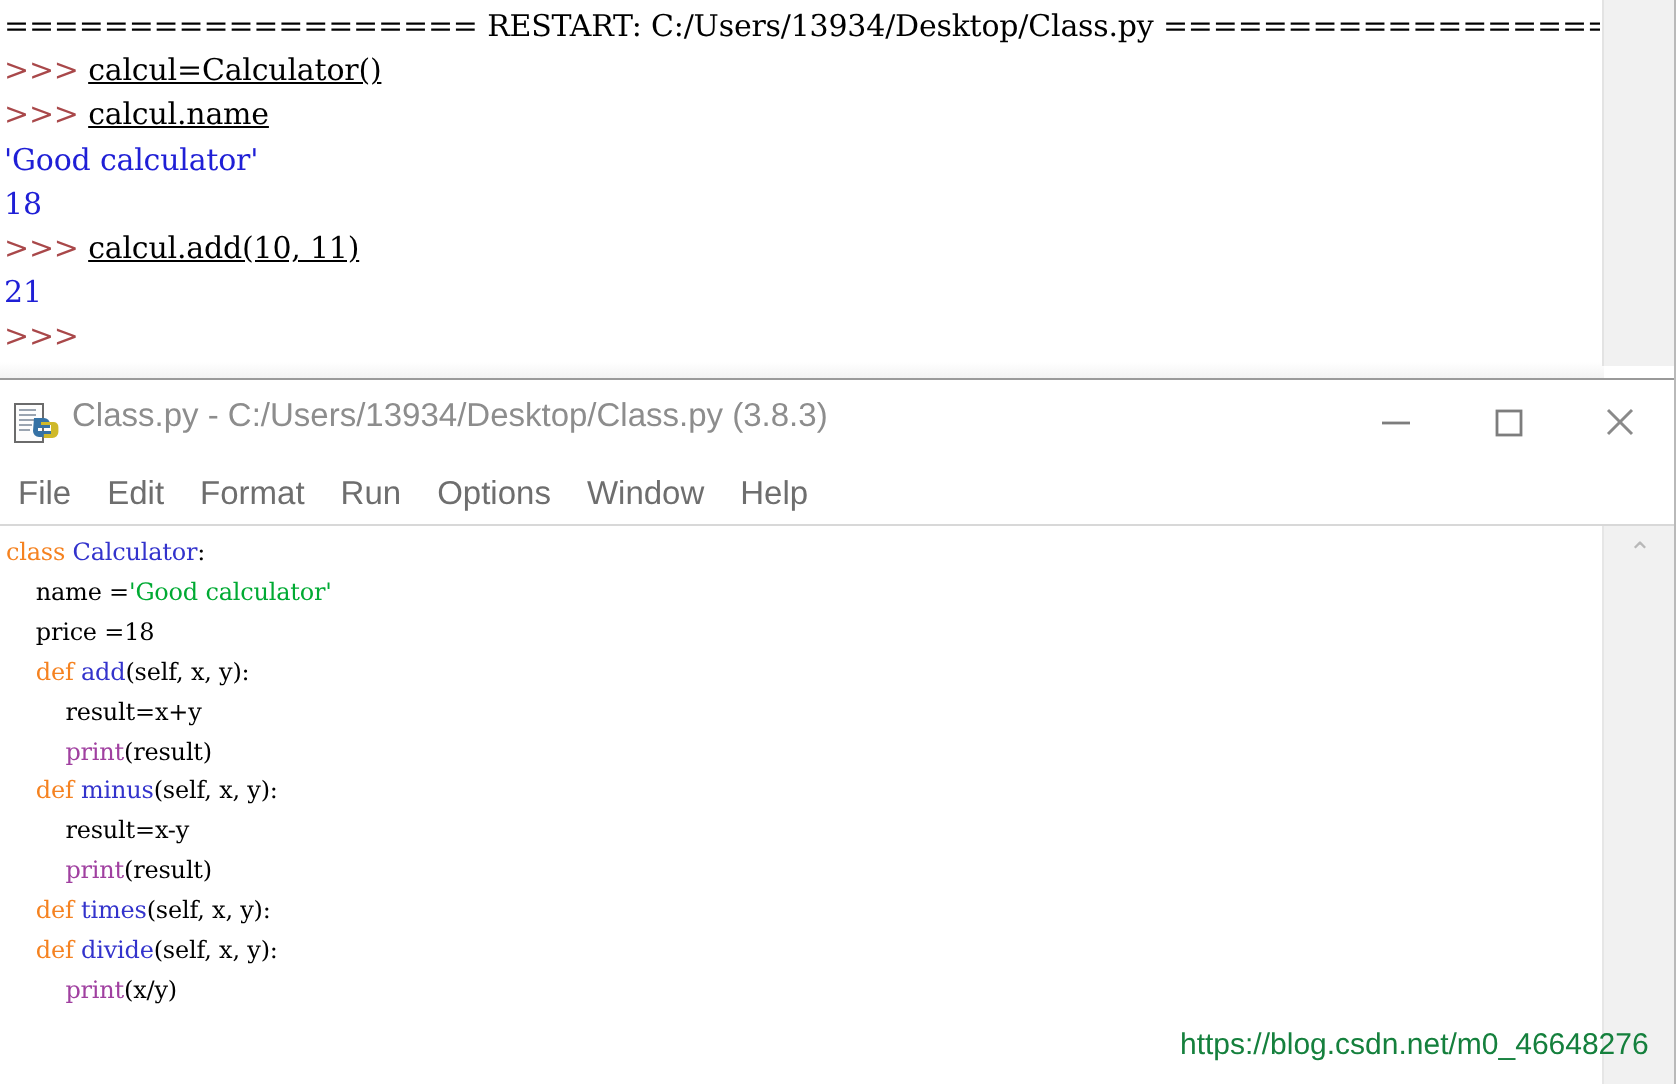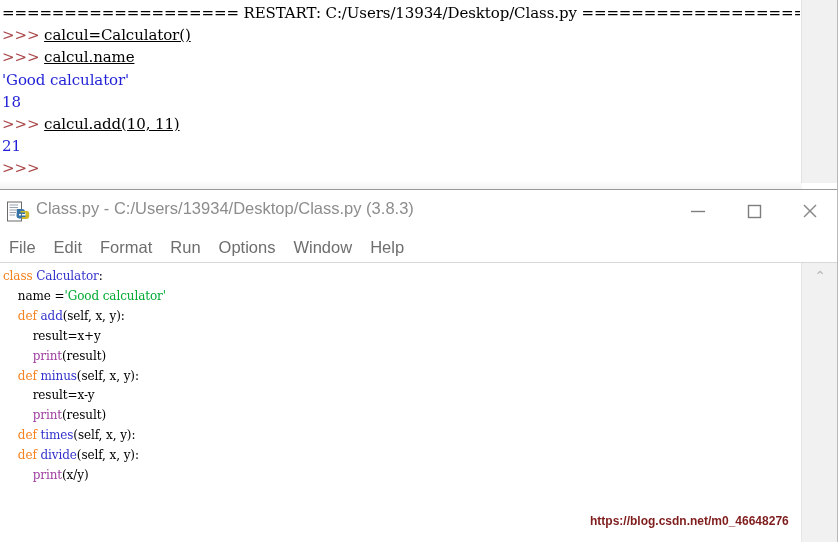--- a/index.html
+++ b/index.html
@@ -192,26 +192,25 @@
   .tok-cls     { color: #3333cc; }   
   .tok-str     { color: #00aa33; }   
   .tok-builtin { color: #a040a0; }   
   .tok-code    { color: #000000; }
 
   .watermark {
     position: absolute;
     left: 590px;
     top: 514px;
     font-family: "Liberation Sans", sans-serif;
-    font-size: 12px;
-    color: #7f1d1d;
+    font-size: 15px;
+    color: #15803d;
     white-space: nowrap;
     user-select: none;
     pointer-events: none;
-    font-weight: bold;
   }
 
   .edge-right {
     position: absolute;
     right: 0;
     top: 0;
     width: 1px;
     height: 542px;
     background: #b9b9b9;
   }
@@ -281,20 +280,21 @@
         <div class="menu-item">Run</div>
         <div class="menu-item">Options</div>
         <div class="menu-item">Window</div>
         <div class="menu-item">Help</div>
       </div>
 
     <div class="editor-body">
       <div class="editor-text-area" id="editor-lines">
           <div class="codeline"><span class="tok-kw">class </span><span class="tok-cls">Calculator</span><span class="tok-code">:</span></div>
           <div class="codeline"><span class="tok-code">    name =</span><span class="tok-str">'Good calculator'</span></div>
+          <div class="codeline"><span class="tok-code">    price =18</span></div>
           <div class="codeline"><span class="tok-code">    </span><span class="tok-kw">def </span><span class="tok-cls">add</span><span class="tok-code">(self, x, y):</span></div>
           <div class="codeline"><span class="tok-code">        result=x+y</span></div>
           <div class="codeline"><span class="tok-code">        </span><span class="tok-builtin">print</span><span class="tok-code">(result)</span></div>
           <div class="codeline"><span class="tok-code">    </span><span class="tok-kw">def </span><span class="tok-cls">minus</span><span class="tok-code">(self, x, y):</span></div>
           <div class="codeline"><span class="tok-code">        result=x-y</span></div>
           <div class="codeline"><span class="tok-code">        </span><span class="tok-builtin">print</span><span class="tok-code">(result)</span></div>
           <div class="codeline"><span class="tok-code">    </span><span class="tok-kw">def </span><span class="tok-cls">times</span><span class="tok-code">(self, x, y):</span></div>
           <div class="codeline"><span class="tok-code">    </span><span class="tok-kw">def </span><span class="tok-cls">divide</span><span class="tok-code">(self, x, y):</span></div>
           <div class="codeline"><span class="tok-code">        </span><span class="tok-builtin">print</span><span class="tok-code">(x/y)</span></div>
         </div>

